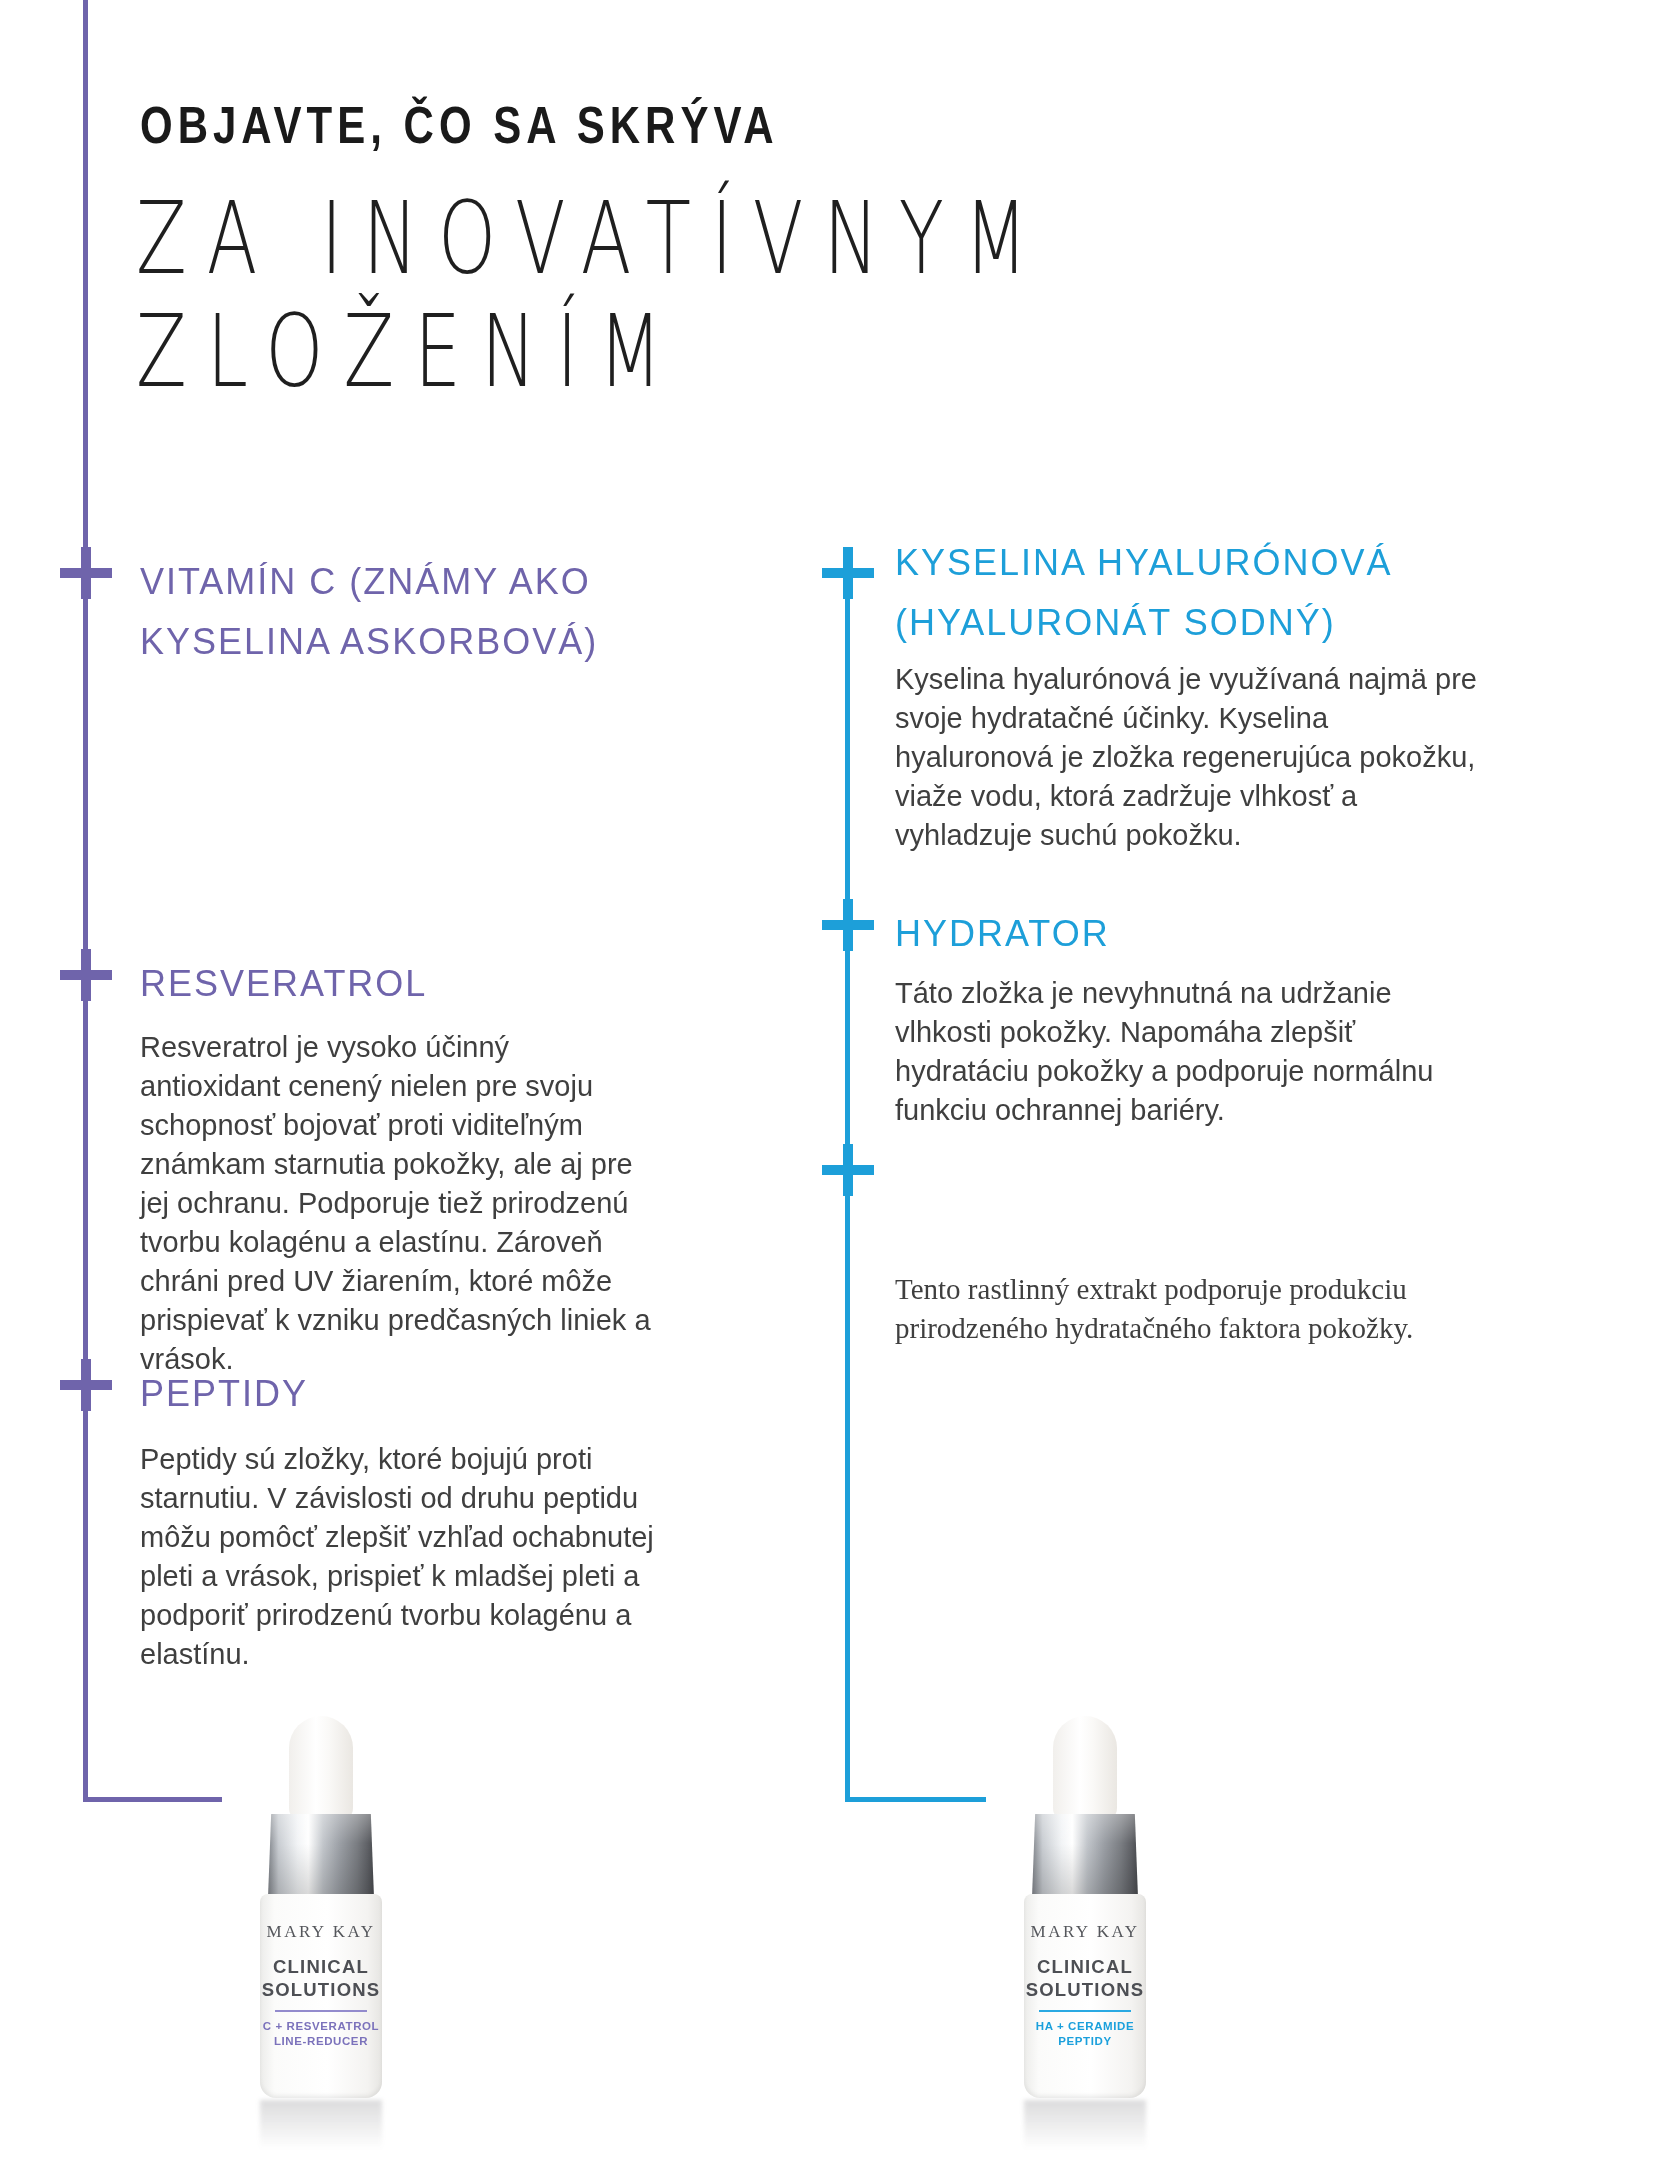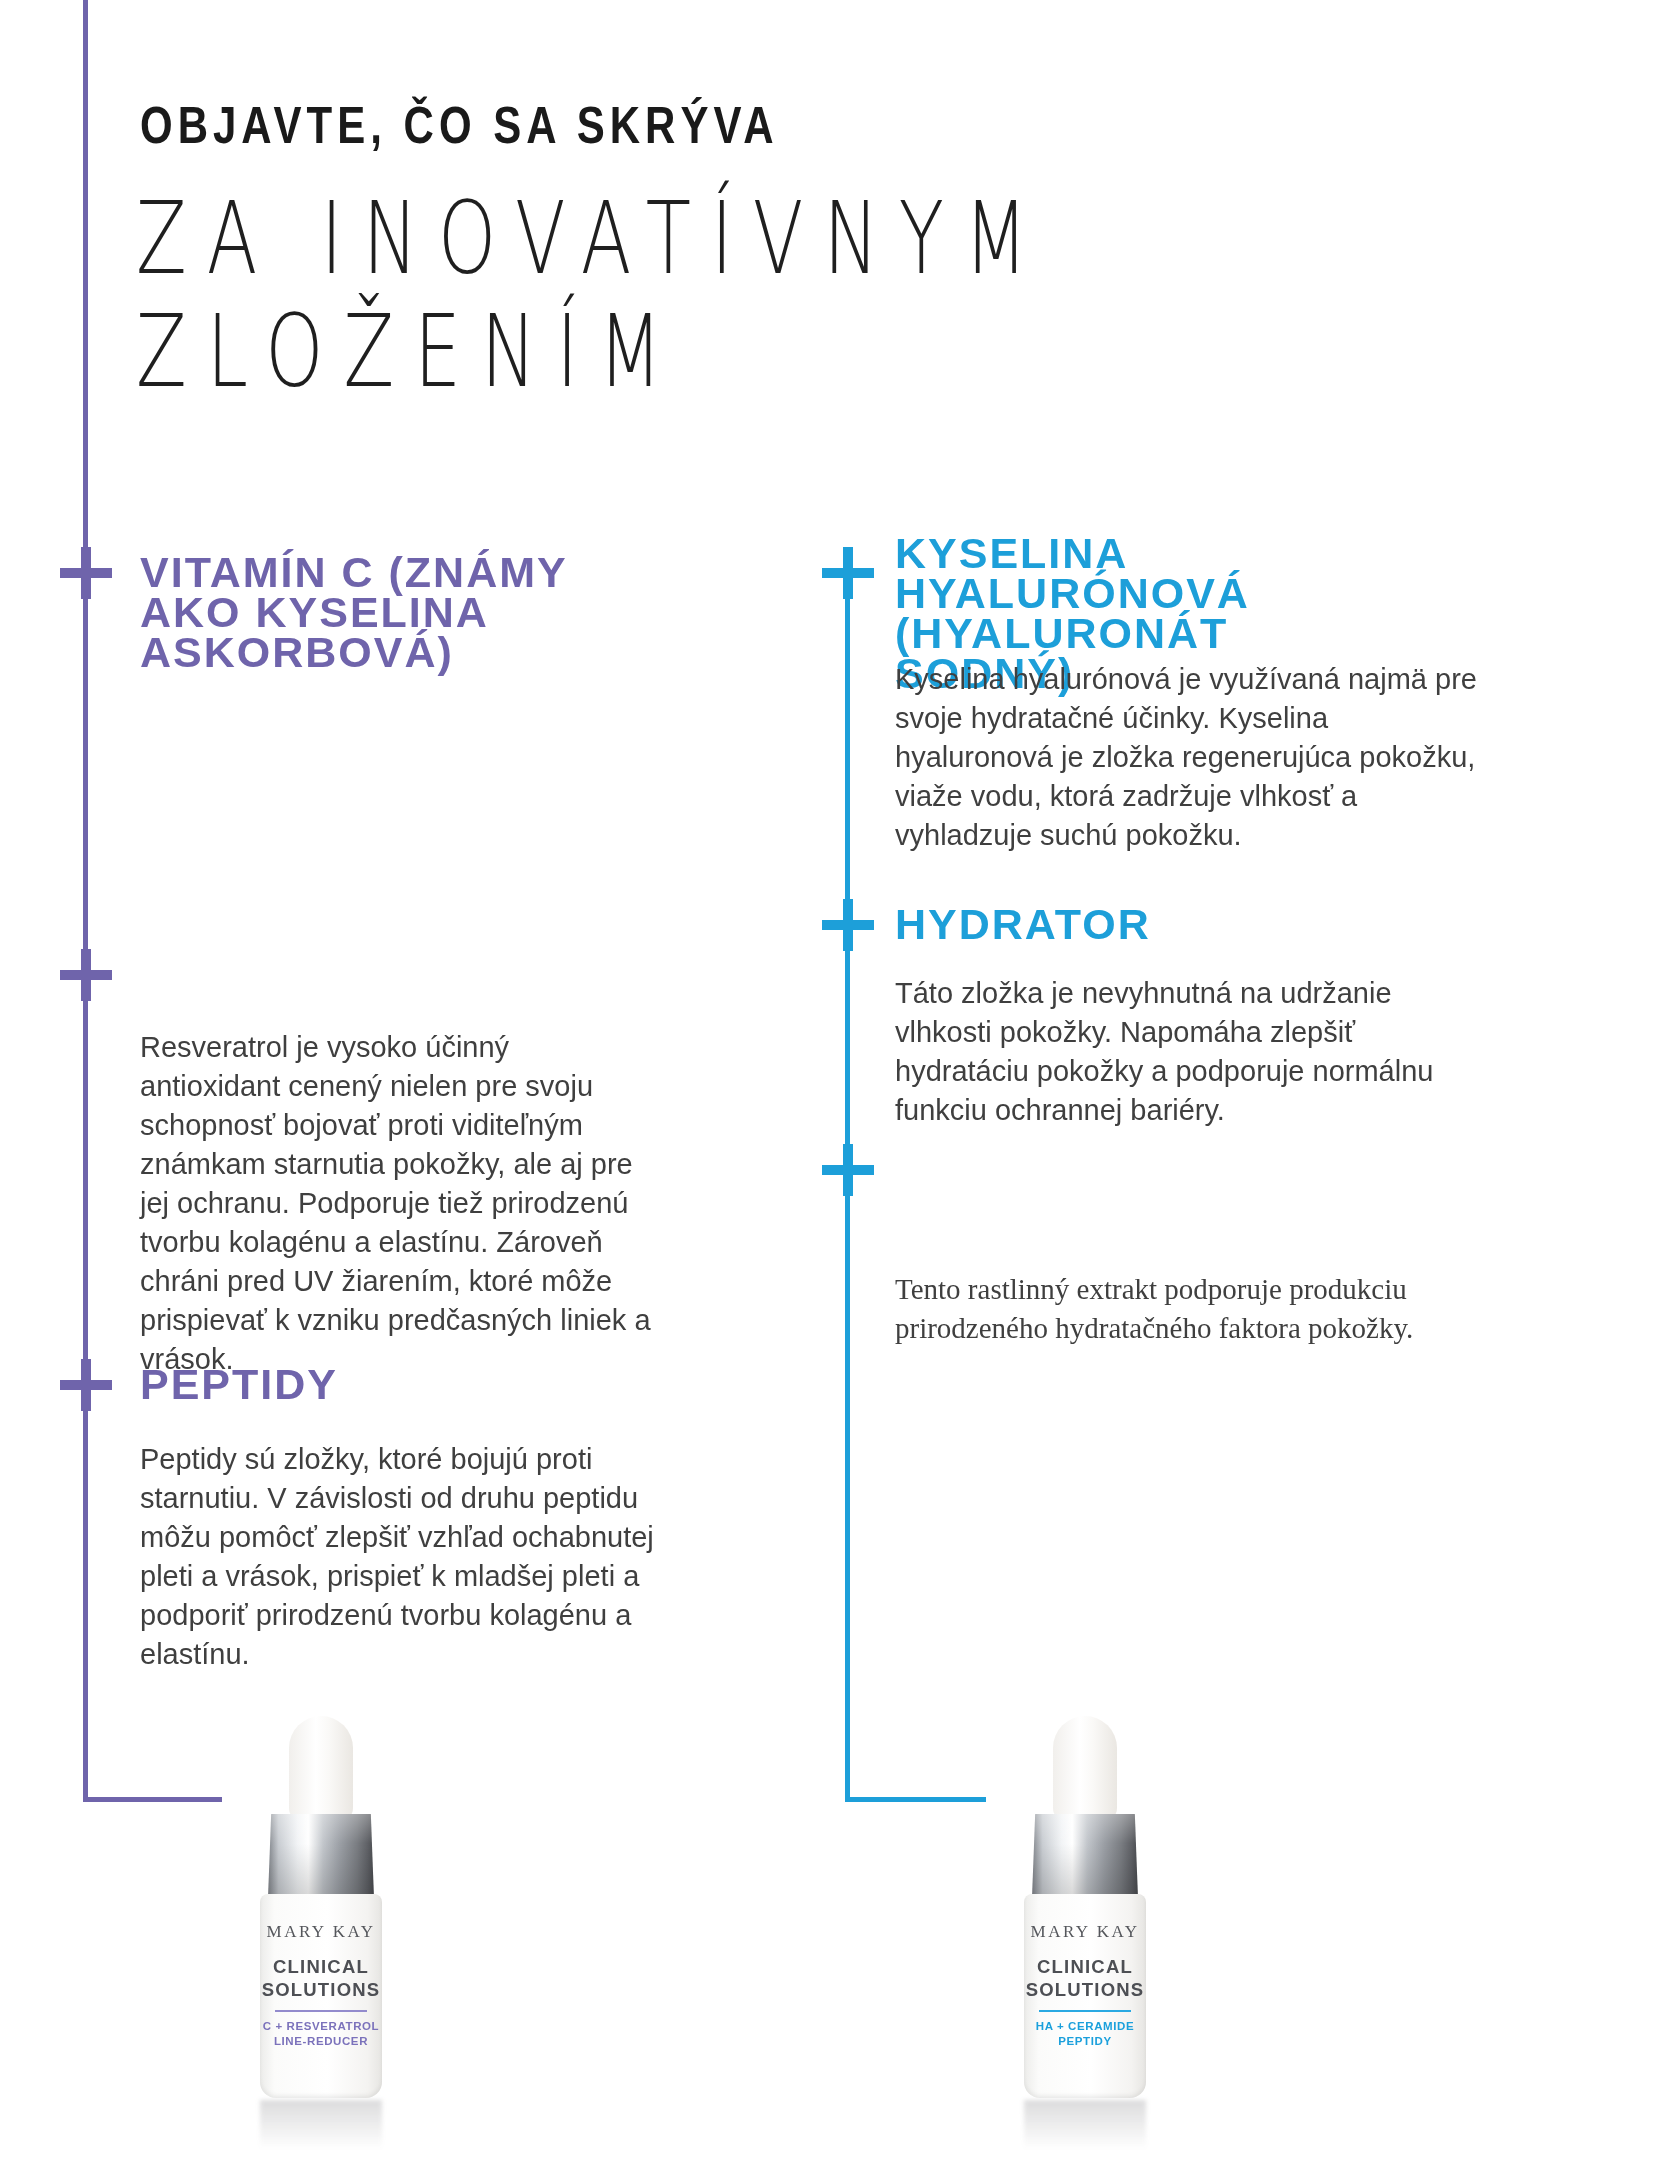--- a/index.html
+++ b/index.html
@@ -26,22 +26,22 @@
     color:var(--ink);transform:scaleY(1.22);transform-origin:left top;white-space:nowrap;
   }
   .big-title{
     position:absolute;left:136px;
     font-family:"DejaVu Sans",sans-serif;font-weight:200;
     font-size:74px;line-height:74px;letter-spacing:20px;
     color:#1f1f1f;transform:scaleY(1.35);transform-origin:left top;white-space:nowrap;
   }
   
   .sec-head{
-    position:absolute;font-size:43px;font-weight:700;letter-spacing:2px;
-    line-height:40px;
+    position:absolute;font-size:36px;font-weight:400;letter-spacing:2px;
+    line-height:60px;
   }
   .sec-head.purple-t{color:var(--purple);}
   .sec-head.blue-t{color:var(--blue);}
   .sec-body{
     position:absolute;font-size:29px;font-weight:400;line-height:39px;
     color:var(--body);
   }
   .col-l{left:140px;}
   .col-r{left:895px;}
   .w-head-l{width:480px;}
@@ -128,20 +128,21 @@
       <i class="ph"></i>
       <i class="pv"></i>
     </div>
 
   <div class="kicker">OBJAVTE, ČO SA SKRÝVA</div>
   <div class="big-title" style="top:188px;">ZA INOVATÍVNYM</div>
   <div class="big-title" style="top:301px;">ZLOŽENÍM</div>
 
   <div class="sec-head purple-t col-l w-head-l" style="top:552px;">VITAMÍN C (ZNÁMY AKO KYSELINA ASKORBOVÁ)</div>
 
+  <div class="sec-head purple-t col-l w-head-l" style="top:954px;">RESVERATROL</div>
   <div class="sec-body col-l w-body-l" style="top:1028px;">Resveratrol je vysoko účinný antioxidant cenený nielen pre svoju schopnosť bojovať proti viditeľným známkam starnutia pokožky, ale aj pre jej ochranu. Podporuje tiež prirodzenú tvorbu kolagénu a elastínu. Zároveň chráni pred UV žiarením, ktoré môže prispievať k vzniku predčasných liniek a vrások.</div>
 
   <div class="sec-head purple-t col-l w-head-l" style="top:1364px;">PEPTIDY</div>
   <div class="sec-body col-l w-body-l" style="top:1440px;">Peptidy sú zložky, ktoré bojujú proti starnutiu. V závislosti od druhu peptidu môžu pomôcť zlepšiť vzhľad ochabnutej pleti a vrások, prispieť k mladšej pleti a podporiť prirodzenú tvorbu kolagénu a elastínu.</div>
 
   <div class="sec-head blue-t col-r w-head-r" style="top:533px;">KYSELINA HYALURÓNOVÁ (HYALURONÁT SODNÝ)</div>
   <div class="sec-body col-r w-body-r" style="top:660px;">Kyselina hyalurónová je využívaná najmä pre svoje hydratačné účinky. Kyselina hyaluronová je zložka regenerujúca pokožku, viaže vodu, ktorá zadržuje vlhkosť a vyhladzuje suchú pokožku.</div>
 
   <div class="sec-head blue-t col-r w-head-r" style="top:904px;">HYDRATOR</div>
   <div class="sec-body col-r w-body-r" style="top:974px;">Táto zložka je nevyhnutná na udržanie vlhkosti pokožky. Napomáha zlepšiť hydratáciu pokožky a podporuje normálnu funkciu ochrannej bariéry.</div>

